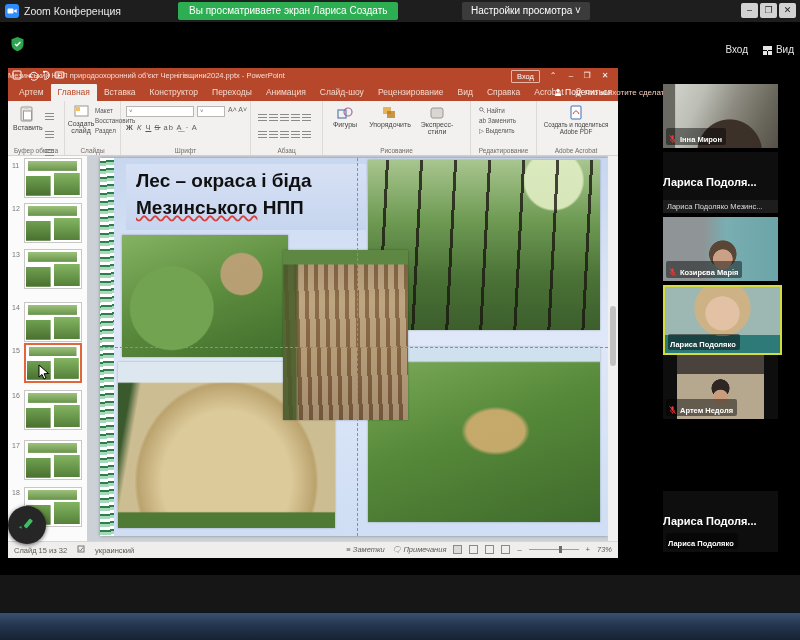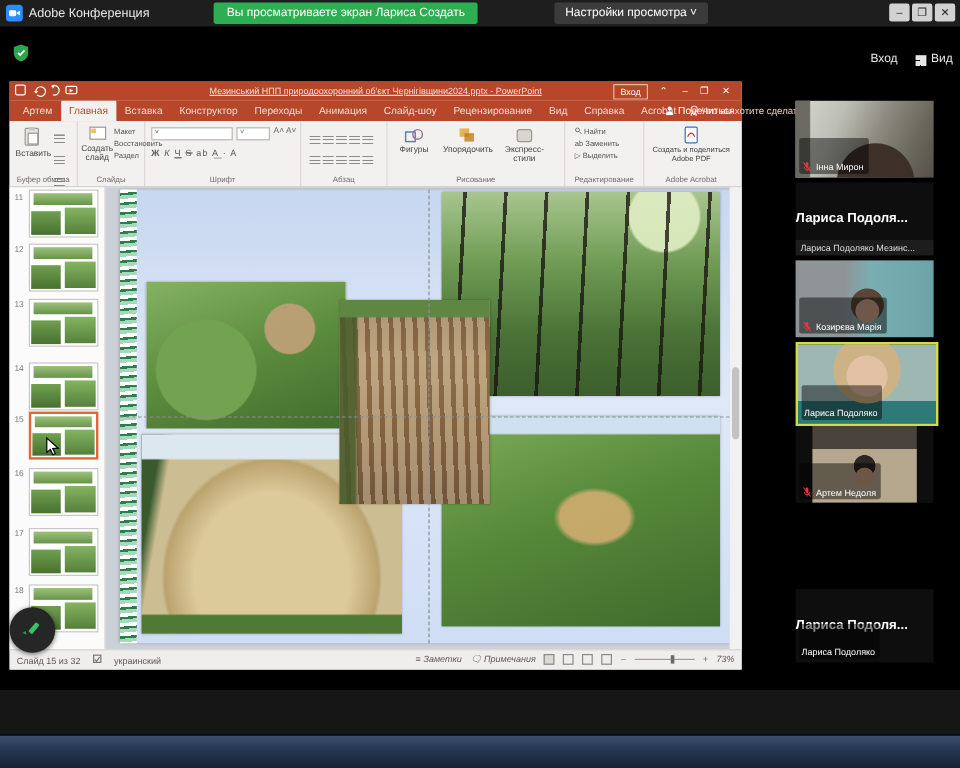--- a/index.html
+++ b/index.html
@@ -14,22 +14,22 @@
     font-size:10px;padding:0 11px;border-radius:2px;}
   .viewopts{left:462px;top:2px;height:18px;line-height:18px;background:#3b3b3b;color:#fff;
     font-size:10px;padding:0 9px;border-radius:2px;}
   .winbtn{top:3px;width:17px;height:15px;background:#d2d2d2;color:#222;font-size:9px;
     line-height:15px;text-align:center;border-radius:2px;}
   .subbtn{top:42px;color:#e6e6e6;font-size:10px;height:16px;line-height:16px;}
   
   .ppt{left:8px;top:68px;width:610px;height:490px;background:#f2f1ef;}
   .ptitle{left:0;top:0;width:610px;height:16px;background:#b7472a;}
   .qat{left:4px;top:2px;color:#fff;font-size:9px;letter-spacing:2px;}
-  .pname{left:0;top:0;width:610px;height:16px;line-height:16px;text-align:center;
-    color:#f7ddd4;font-size:7.5px;text-decoration:underline;}
+  .pname{left:0;top:0;width:610px;height:16px;line-height:16px;
+    color:#f7ddd4;font-size:7.5px;}
   .psign{top:2px;height:11px;line-height:11px;border:1px solid #e8b7a8;color:#fff;
     font-size:7.5px;padding:0 5px;border-radius:1px;}
   .pctl{top:2px;width:14px;height:12px;color:#fff;font-size:8px;line-height:12px;text-align:center;}
   .tabs{left:0;top:16px;width:610px;height:17px;background:#b7472a;display:flex;align-items:flex-end;padding-left:4px;box-sizing:border-box;}
   .tab{color:#f4d9cf;font-size:8.5px;padding:3px 7px 4px;white-space:nowrap;}
   .tab.active{background:#f2f1ef;color:#b7472a;border-radius:1px 1px 0 0;}
   .tellme{color:#f0cdc0;font-size:8px;padding:3px 4px 4px;white-space:nowrap;display:flex;align-items:center;gap:3px;}
   .share{position:absolute;right:6px;top:3px;color:#fff;font-size:8.5px;display:flex;gap:3px;align-items:center;}
   .ribbon{left:0;top:33px;width:610px;height:55px;background:#f2f1ef;border-bottom:1px solid #d5d2cf;box-sizing:border-box;}
   .rgroup{position:absolute;top:0;height:54px;border-right:1px solid #ddd9d6;box-sizing:border-box;}
@@ -93,21 +93,21 @@
   .vicon{display:inline-block;width:9px;height:9px;border:1px solid #8d8a86;box-sizing:border-box;}
   .vicon.on{background:#dcdad7;}
   .ztrack{display:inline-block;width:50px;height:1px;background:#9f9d9b;position:relative;}
   .ztrack i{position:absolute;left:60%;top:-3px;width:3px;height:7px;background:#6b6b6b;}
   
   .pencil{left:8px;top:506px;width:38px;height:38px;border-radius:50%;background:#262626;
     box-shadow:0 1px 4px rgba(0,0,0,.6);display:flex;align-items:center;justify-content:center;}
   
   .tile{left:663px;width:115px;background:#0e0e0e;overflow:hidden;}
   .plabel{position:absolute;left:3px;bottom:3px;display:flex;align-items:center;gap:3px;
-    background:rgba(0,0,0,.45);color:#fff;font-size:7.5px;padding:19px 4px 1px 2px;border-radius:2px;white-space:nowrap;}
+    background:rgba(0,0,0,.45);color:#fff;font-size:7.5px;padding:6px 4px 1px 2px;border-radius:2px;white-space:nowrap;font-weight:bold;}
   .cname{position:absolute;left:0;right:0;top:40%;text-align:left;color:#fff;font-weight:bold;font-size:11px;}
   .strip{position:absolute;left:0;right:0;bottom:0;background:#1d1d1d;color:#ddd;font-size:7.5px;padding:2px 4px;white-space:nowrap;overflow:hidden;}
   .v1{background-image:radial-gradient(ellipse at 58% 108%,rgba(58,46,38,.97) 0 34%,transparent 35%),
       linear-gradient(90deg,#6b6a62 0 10%,transparent 11%),
       linear-gradient(115deg,#d6d9d2 0%,#bdbfb6 30%,#8e8c82 55%,#6a675c 80%,#55514a 100%);}
   .v3{background-image:radial-gradient(circle at 52% 66%,#caa187 0 13%,transparent 14%),
       radial-gradient(circle at 52% 58%,#5a4636 0 19%,transparent 20%),
       linear-gradient(90deg,#8f9496 0 35%,#79aeb2 55%,#6ba4a8 100%);}
   .v4{background-image:radial-gradient(circle at 50% 40%,#e3c1a4 0 24%,transparent 25%),
       radial-gradient(circle at 50% 32%,#cdb285 0 38%,transparent 39%),
@@ -131,21 +131,21 @@
 
 <div id="screen">
 
   <div class="abs topbar">
     <div class="abs zlogo">
       <svg width="14" height="14" viewBox="0 0 14 14">
           <rect x="2.5" y="4.5" width="6" height="5" rx="1.2" fill="#fff"></rect>
           <path d="M9 6.5 L11.7 5 V9 L9 7.5 Z" fill="#fff"></path>
         </svg>
     </div>
-    <div class="abs ztitle">Adobe Конференция</div>
+    <div class="abs ztitle">Zoom Конференция</div>
     <div class="abs banner">Вы просматриваете экран Лариса Создать</div>
     <div class="abs viewopts"><span>Настройки просмотра</span> ˅</div>
     <div class="abs winbtn" style="right:42px">–</div>
     <div class="abs winbtn" style="right:23px">❐</div>
     <div class="abs winbtn" style="right:4px">✕</div>
   </div>
 
   <div class="abs" style="left:10px;top:36px">
     <svg width="15" height="16" viewBox="0 0 15 16">
         <path d="M7.5 1 L13.5 3.2 V8 C13.5 11.8 10.8 14.3 7.5 15.3 C4.2 14.3 1.5 11.8 1.5 8 V3.2 Z" fill="#2ea44f"></path>
@@ -318,20 +318,24 @@
         <span class="tnum" style="top:236px">16</span>
           <div class="tmb" style="top:234px"></div>
         <span class="tnum" style="top:286px">17</span>
           <div class="tmb" style="top:284px"></div>
         <span class="tnum" style="top:333px">18</span>
           <div class="tmb" style="top:331px"></div>
       </div>
 
       <div class="slide">
         <div class="band"></div>
+        <div class="stitle">
+          <div>Лес – окраса і біда</div>
+          <div><span class="uword">Мезинського</span><span> НПП</span></div>
+        </div>
         <div class="photo p-forest"></div>
         <div class="photo p-shrubs"></div>
         <div class="photo p-loess"></div>
         <div class="photo p-cliff"></div>
         <div class="photo p-hill"></div>
         <div class="guide-v"></div>
         <div class="guide-h"></div>
       </div>
       <div class="scroll">
           <div class="thumb"></div>

